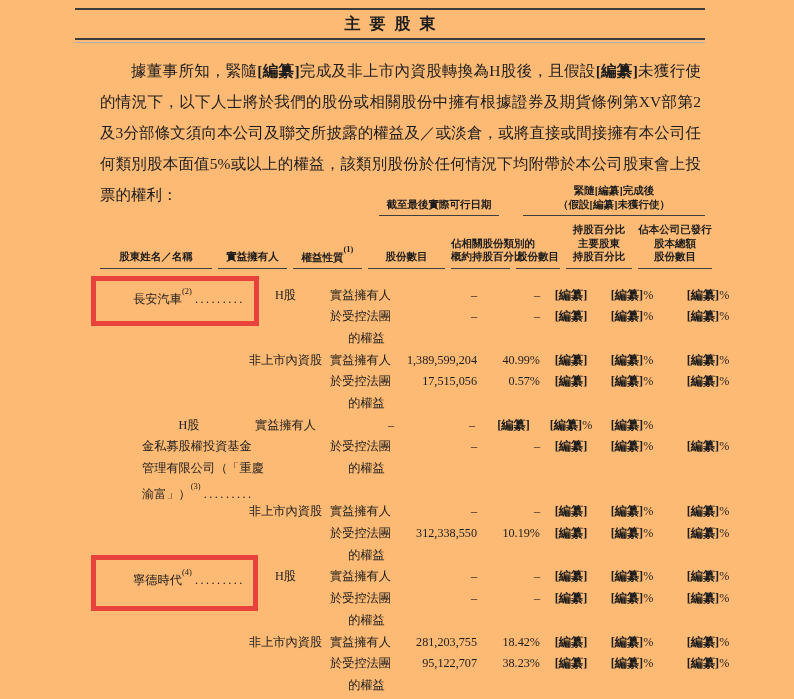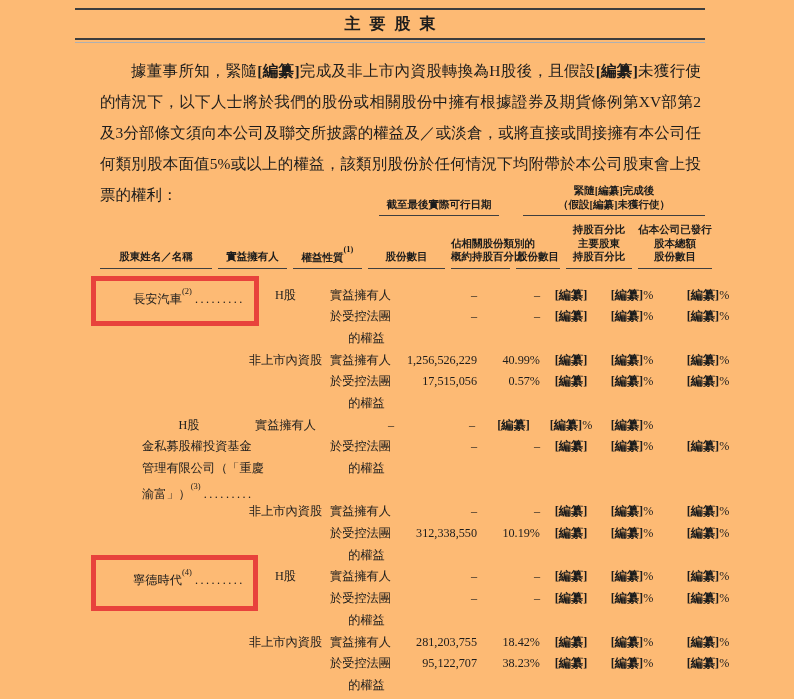--- a/index.html
+++ b/index.html
@@ -130,21 +130,21 @@
           <div class="cell a-r c3"></div>
           <div class="cell a-r c4"></div>
           <div class="cell a-c c5"></div>
           <div class="cell a-c c6"></div>
           <div class="cell a-c c7"></div>
         </div>
         <div class="trow">
           <div class="cell a-l c0"></div>
           <div class="cell a-l c1">非上市內資股</div>
           <div class="cell a-l c2">實益擁有人</div>
-          <div class="cell a-r c3">1,256,526,229</div>
+          <div class="cell a-r c3">1,389,599,204</div>
           <div class="cell a-r c4">40.99%</div>
           <div class="cell a-c c5"><b>[編纂]</b></div>
           <div class="cell a-c c6"><b>[編纂]</b>%</div>
           <div class="cell a-c c7"><b>[編纂]</b>%</div>
         </div>
         <div class="trow">
           <div class="cell a-l c0"></div>
           <div class="cell a-l c1"></div>
           <div class="cell a-l c2">於受控法團</div>
           <div class="cell a-r c3">17,515,056</div>

